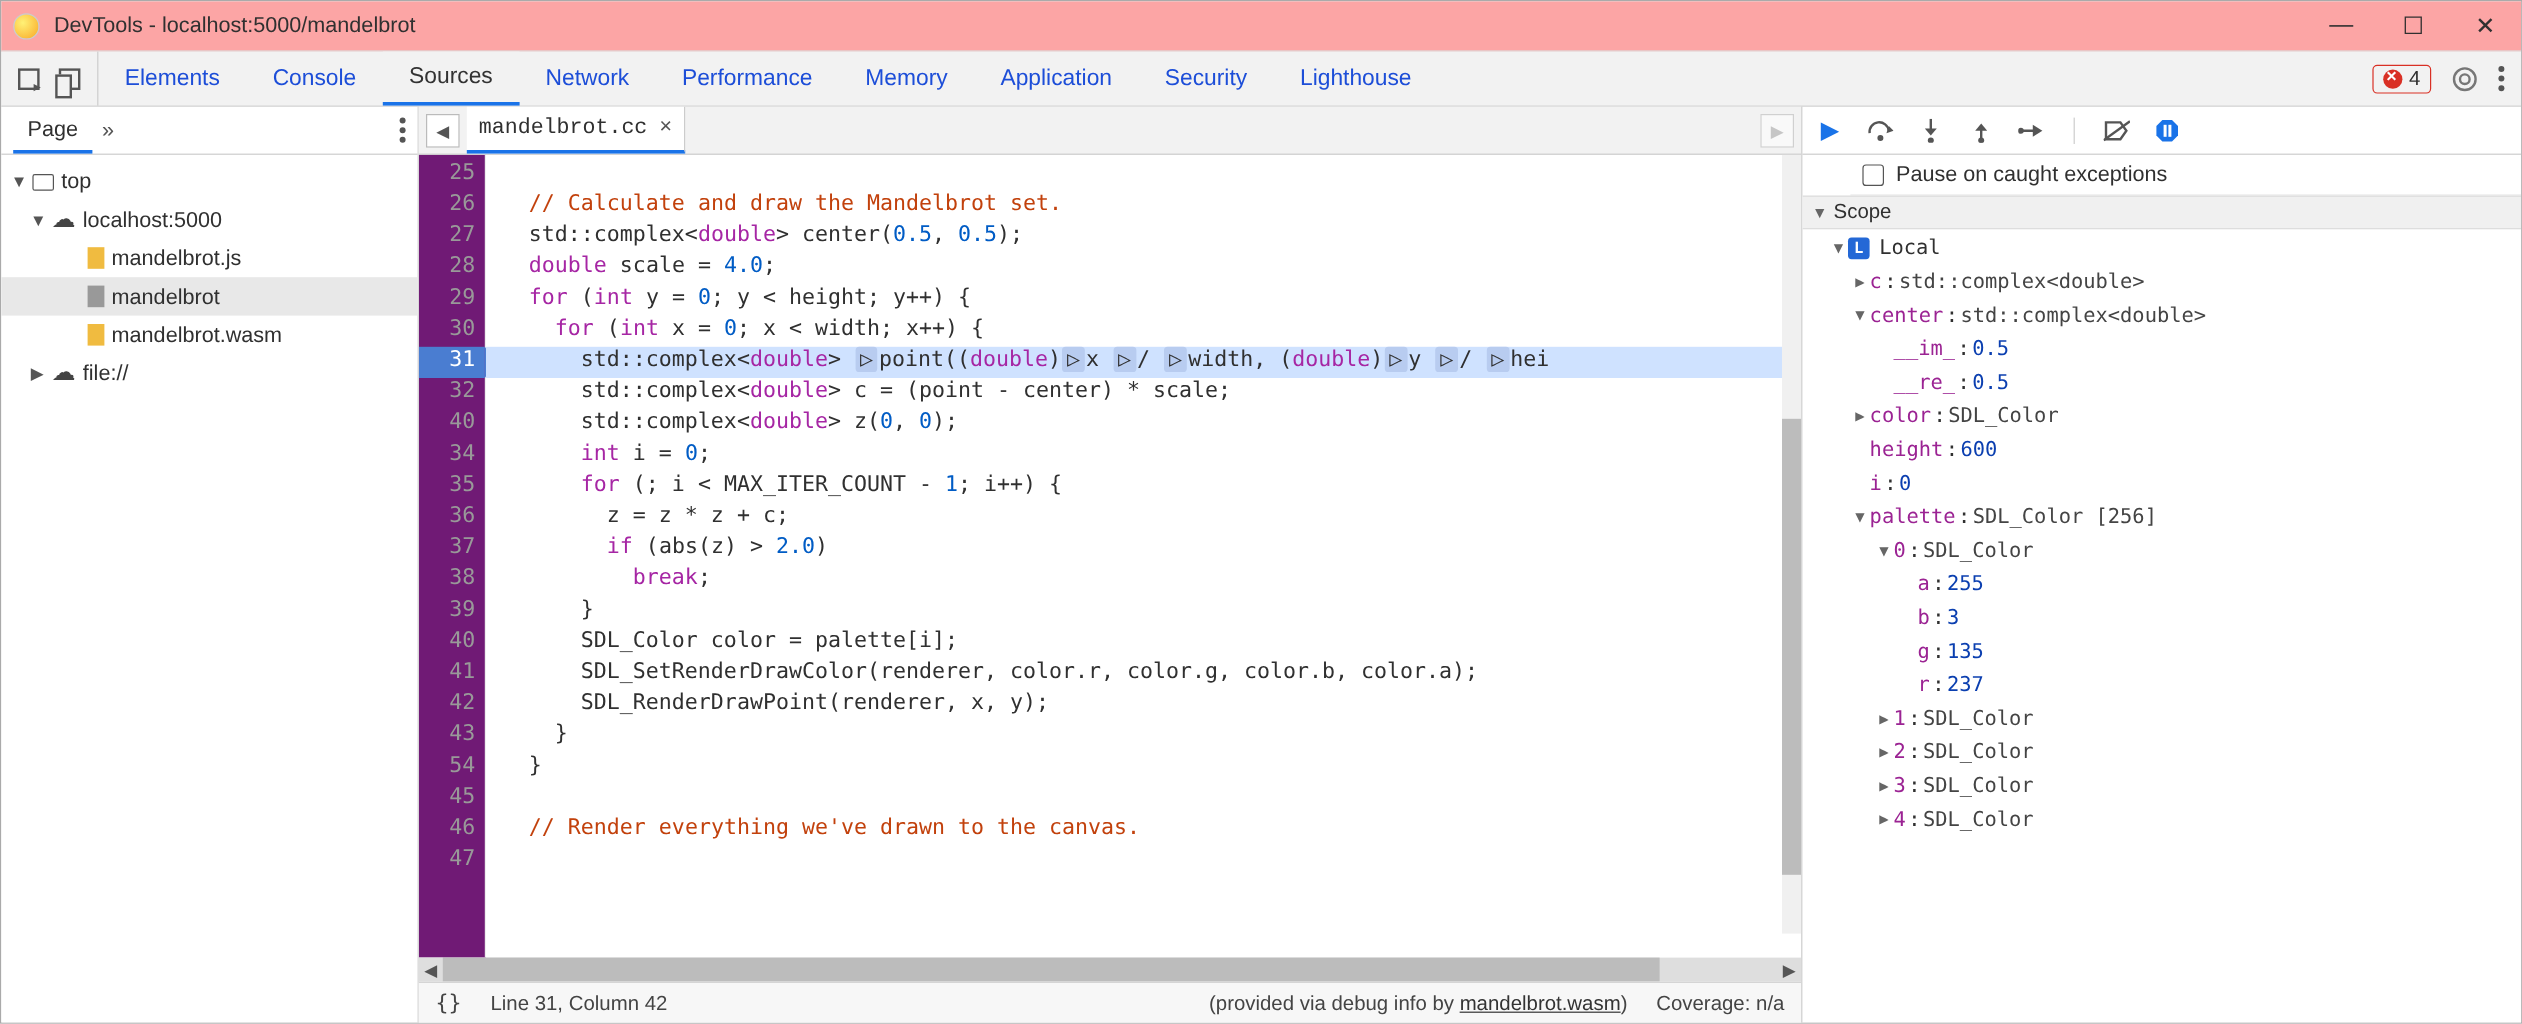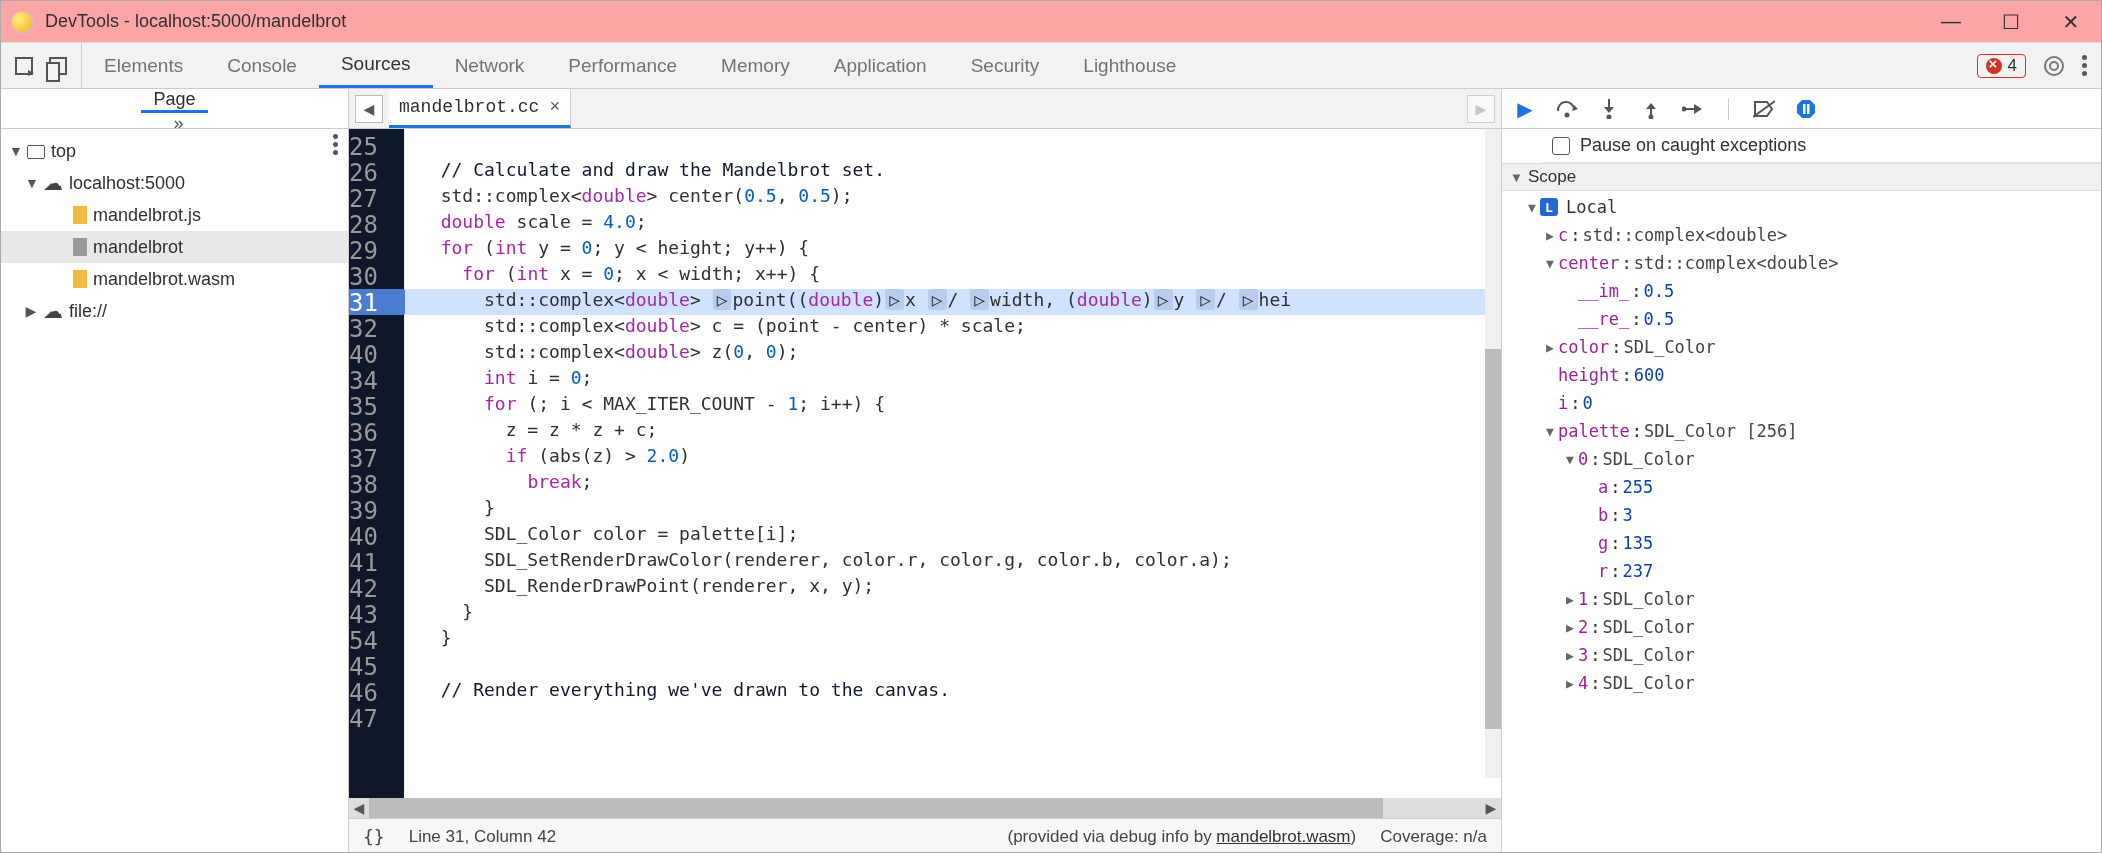--- a/index.html
+++ b/index.html
@@ -36,63 +36,63 @@
   background: #f2f2f2;
   border-bottom: 1px solid #ccc;
   display: flex;
   align-items: stretch;
 }
 .tabs-left-icons { display:flex; align-items:center; gap:16px; padding: 0 14px; border-right: 1px solid #ccc; }
 .icon-sq { width:18px; height:18px; border: 2px solid #555; position:relative; }
 .inspect-icon::after { content:""; position:absolute; right:-3px; bottom:-3px; width:0; height:0; border-left:6px solid #555; border-top:3px solid transparent; border-bottom:3px solid transparent; }
 .devices-icon::before { content:""; position:absolute; left:-5px; top:3px; width:10px; height:16px; border:2px solid #555; background:#f2f2f2; }
 .panel-tabs { display:flex; align-items:stretch; }
-.panel-tab { padding: 0 22px; display:flex; align-items:center; font-size: 19px; color:#737373; cursor:default; }
+.panel-tab { padding: 0 22px; display:flex; align-items:center; font-size: 19px; color:#1d4ed8; cursor:default; }
 .panel-tab.active { color:#333; border-bottom: 3px solid #1a73e8; background:#f2f2f2;}
 .tabs-right { margin-left:auto; display:flex; align-items:center; gap:18px; padding-right:14px;}
 .err-badge { border:1px solid #d93025; border-radius:4px; padding: 1px 8px; display:flex; align-items:center; gap:6px; font-size:17px;}
 .err-dot { width:16px; height:16px; background:#d93025; border-radius:50%; position:relative;}
 .err-dot::after { content:"×"; color:#fff; position:absolute; left:3px; top:-3px; font-size:15px; font-weight:bold;}
 .gear-icon { width:20px; height:20px; border:2px solid #777; border-radius:50%; position:relative;}
 .gear-icon::before { content:""; position:absolute; inset:3px; border:2px solid #777; border-radius:50%;}
 .kebab { display:flex; flex-direction:column; gap:3px;}
 .kebab span { width:5px; height:5px; background:#555; border-radius:50%;}
 .main { display:flex; height: calc(853px - 42px - 46px); }
 .left-pane { width: 348px; background:#fff; border-right:1px solid #ccc; display:flex; flex-direction:column;}
-.left-tabs { height:40px; display:flex; align-items:center; border-bottom:1px solid #ccc; padding: 0 10px; flex-direction: column;}
+.left-tabs { height:40px; display:flex; align-items:center; border-bottom:1px solid #ccc; padding: 0 10px;}
 .left-tab { font-size:18px; padding: 0 12px; height:100%; display:flex; align-items:center;}
 .left-tab.active { border-bottom: 3px solid #1a73e8; }
 .chevrons { margin-left:8px; font-size:18px; color:#555;}
 .left-kebab { margin-left:auto; }
 .file-tree { flex:1; padding: 6px 0; font-size:18px;}
 .tree-row { display:flex; align-items:center; height:32px; padding-left: 8px; gap:6px; cursor:default;}
 .tree-row.selected { background:#e8e8e8;}
 .tw { display:inline-block; width:12px; text-align:center; color:#555; font-size:14px;}
 .spacer0 {} .spacer1 { padding-left: 24px;} .spacer3 { padding-left: 72px;}
 .folder-icon { width:18px; height:14px; border:1.5px solid #555; border-radius:2px; position:relative; display:inline-block; top:1px;}
 .cloud-icon { font-size:20px; line-height:1; color:#444;}
 .file-icon { width:14px; height:18px; background:#999; display:inline-block; position:relative;}
 .file-icon.js { background:#f0bb40;}
 .center-pane { flex:1; display:flex; flex-direction:column; background:#fff; min-width:0; }
 .editor-tabs { height:40px; border-bottom:1px solid #ccc; display:flex; align-items:center; background:#f2f2f2;}
 .nav-btn { width:28px; height:28px; border:1px solid #bbb; margin:0 6px; display:flex; align-items:center; justify-content:center; font-size:14px; background:#fff; color:#555;}
 .nav-btn.disabled { color:#aaa; opacity:.6;}
 .editor-tab { height:100%; display:flex; align-items:center; background:#fff; padding: 0 10px; gap:10px; font-size:18px; border-right:1px solid #ccc; border-bottom: 3px solid #1a73e8; font-family: Liberation Mono, monospace;}
 .editor-tab .x { font-size:18px; color:#555;}
 .editor-area { flex:1; display:flex; overflow:hidden; position:relative;}
-.gutter { width:56px; background:#0f172a; border-right:1px solid #eee; text-align:left; font-family: Consolas, monospace; font-size:24px; color:#999; padding-top:4px;}
+.gutter { width:56px; background:#701a75; border-right:1px solid #eee; text-align:right; font-family: Consolas, monospace; font-size:18px; color:#999; padding-top:4px;}
 .gutter div { height:26px; padding-right:8px;}
 .gutter .bp { background:#4a7dd1; color:#fff; position:relative;}
 .gutter .bp::after { content:""; position:absolute; right:-10px; top:0; width:0; height:0; border-top:13px solid transparent; border-bottom:13px solid transparent; border-left:10px solid #4a7dd1;}
 .code { flex:1; overflow:auto; font-family: Consolas, monospace; font-size:18px; padding-top:4px; position:relative;}
 .code .line { height:26px; white-space:pre; padding-left:14px;}
 .code .line.hl { background:#cfe2ff;}
 .tok-kw { color:#a626a4;}
 .tok-num { color:#005cc5;}
-.tok-cm { color:#0f172a;text-align:right;}
+.tok-cm { color:#c2410c;text-align:right;}
 .inline-tag { background:#b8ccf0; border-radius:3px; padding:0 4px; margin:0 1px;}
 .editor-status { height:36px; border-top:1px solid #ccc; background:#f7f7f7; display:flex; align-items:center; padding:0 14px; font-size:17px; color:#444; gap:24px;}
 .editor-status .spacer { flex:1; }
 .editor-status a { text-decoration:underline; color:#333;}
 .braces { font-family:Consolas,monospace; font-size:18px;}
 .hscroll { height:20px; background:#dedede; display:flex; align-items:center;}
 .hscroll .larrow, .hscroll .rarrow { width:20px; text-align:center; font-size:14px; color:#555;}
 .hscroll .thumb { height:20px; background:#bcbcbc;}
 .right-pane { width:600px; border-left:1px solid #ccc; background:#fff; display:flex; flex-direction:column;}
 .debug-toolbar { height:40px; border-bottom:1px solid #ccc; display:flex; align-items:center; gap:20px; padding:0 12px;}

